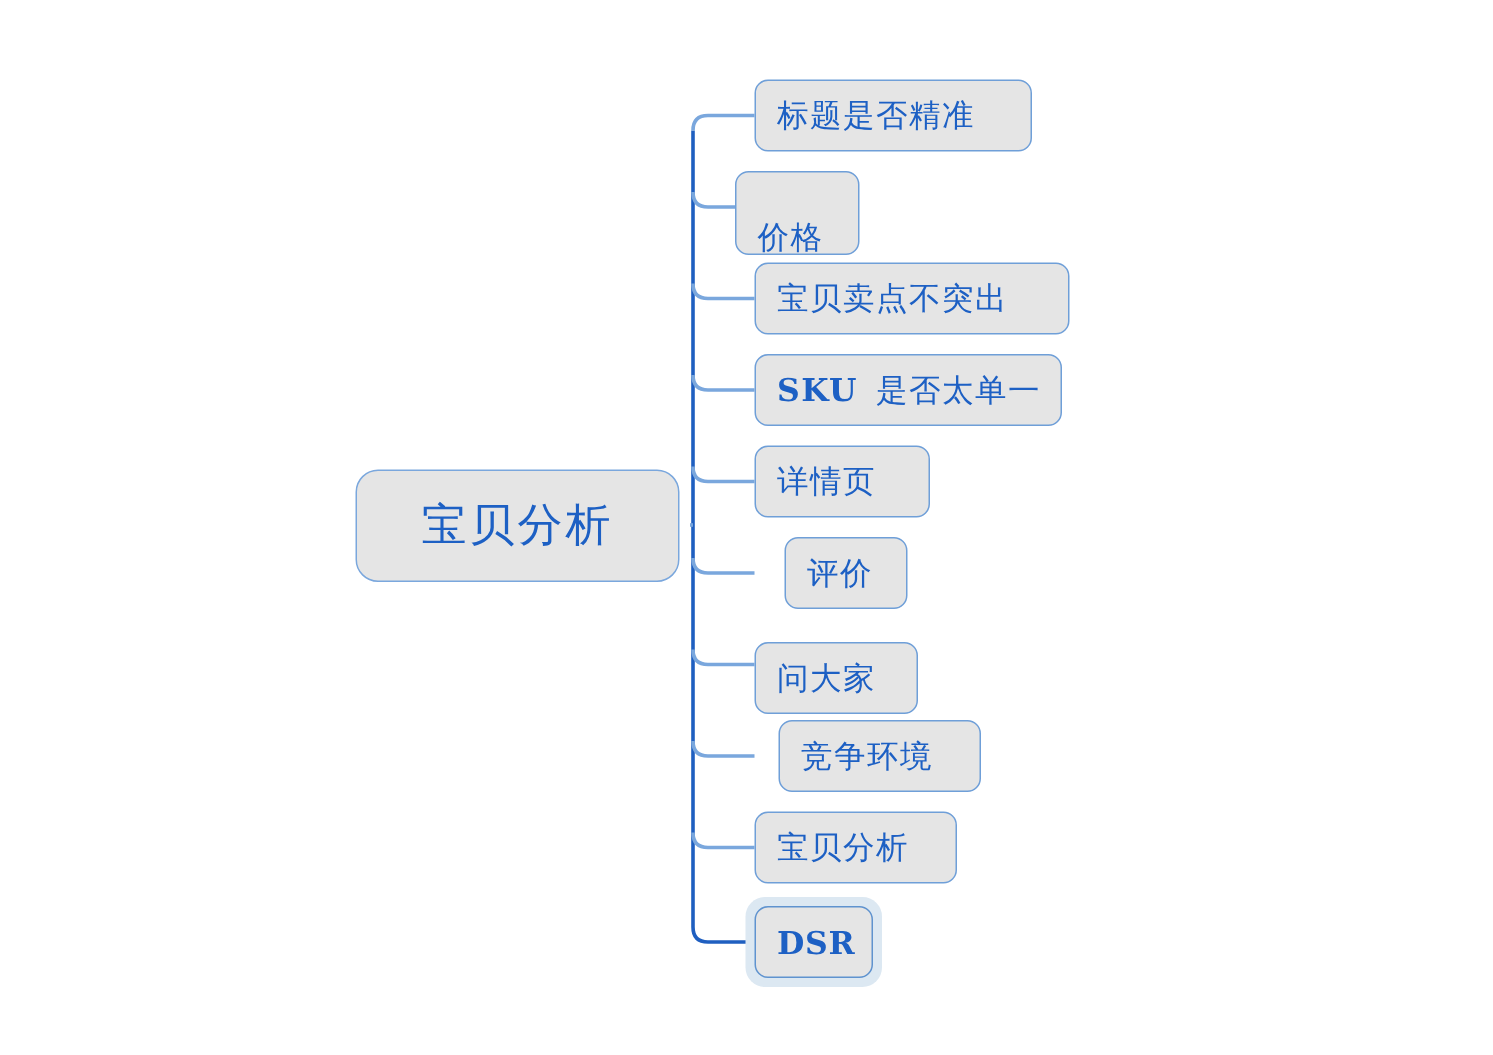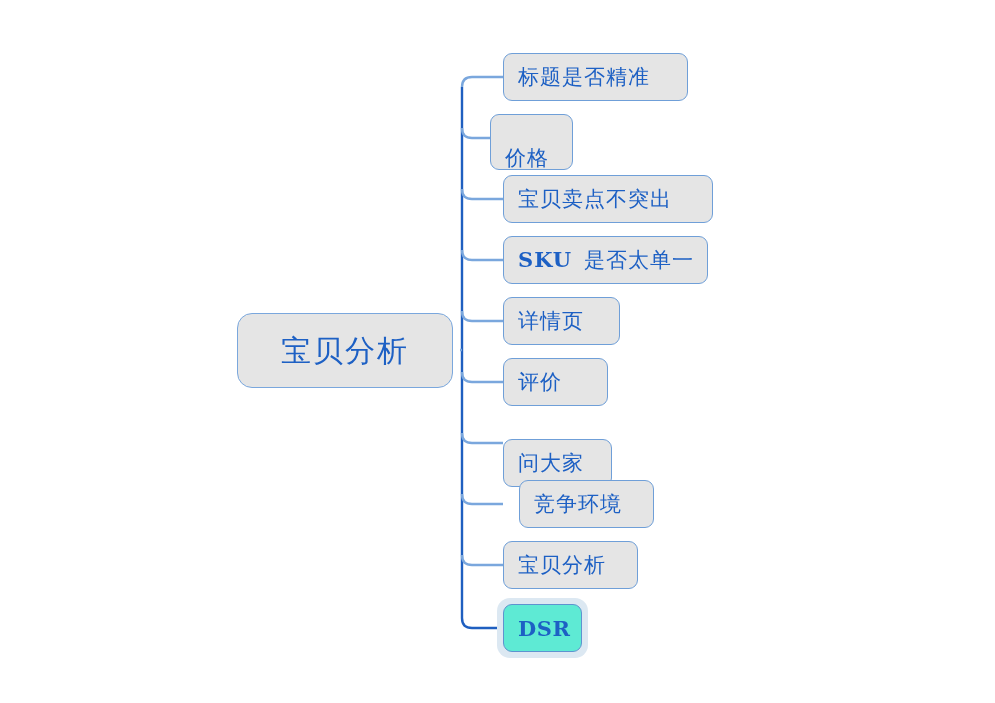--- a/index.html
+++ b/index.html
@@ -74,21 +74,21 @@
     margin-left: 12px;
   }
   
   .selection-halo {
     position: absolute;
     box-sizing: border-box;
     background: #dce8f2;
     border-radius: 13px;
   }
   .node.selected {
-    background: #5eead4;
+    background: #e5e5e5;
     border: 1px solid #5f93cf;
   }
   .node.selected .node-label {
     font-family: "DejaVu Serif", "Liberation Serif", serif;
     font-weight: 700;
     font-size: 21px;
     letter-spacing: 0.5px;
   }
 </style>
 </head>
@@ -124,24 +124,24 @@
       </div>
       <div class="node child" style="left: 503px; top: 175px; width: 210px; height: 48px;">
         <span class="node-label">宝贝卖点不突出</span>
       </div>
       <div class="node child" style="left: 503px; top: 236px; width: 205px; height: 48px;">
         <span class="node-label latin-lead">SKU<span class="cjk-part">是否太单一</span></span>
       </div>
       <div class="node child" style="left: 503px; top: 297px; width: 117px; height: 48px;">
         <span class="node-label">详情页</span>
       </div>
-      <div class="node child" style="left: 503px; top: 358px; width: 105px; height: 48px;">
+      <div class="node child" style="left: 523px; top: 358px; width: 82px; height: 48px;">
         <span class="node-label">评价</span>
       </div>
-      <div class="node child" style="left: 503px; top: 439px; width: 109px; height: 48px;">
+      <div class="node child" style="left: 503px; top: 428px; width: 109px; height: 48px;">
         <span class="node-label">问大家</span>
       </div>
       <div class="node child" style="left: 503px; top: 480px; width: 135px; height: 48px; margin-left: 16px;">
         <span class="node-label">竞争环境</span>
       </div>
       <div class="node child" style="left: 503px; top: 541px; width: 135px; height: 48px;">
         <span class="node-label">宝贝分析</span>
       </div>
       <div class="selection-halo" style="left: 497px; top: 598px; width: 91px; height: 60px;"></div>
       <div class="node child selected" style="left: 503px; top: 604px; width: 79px; height: 48px;">

